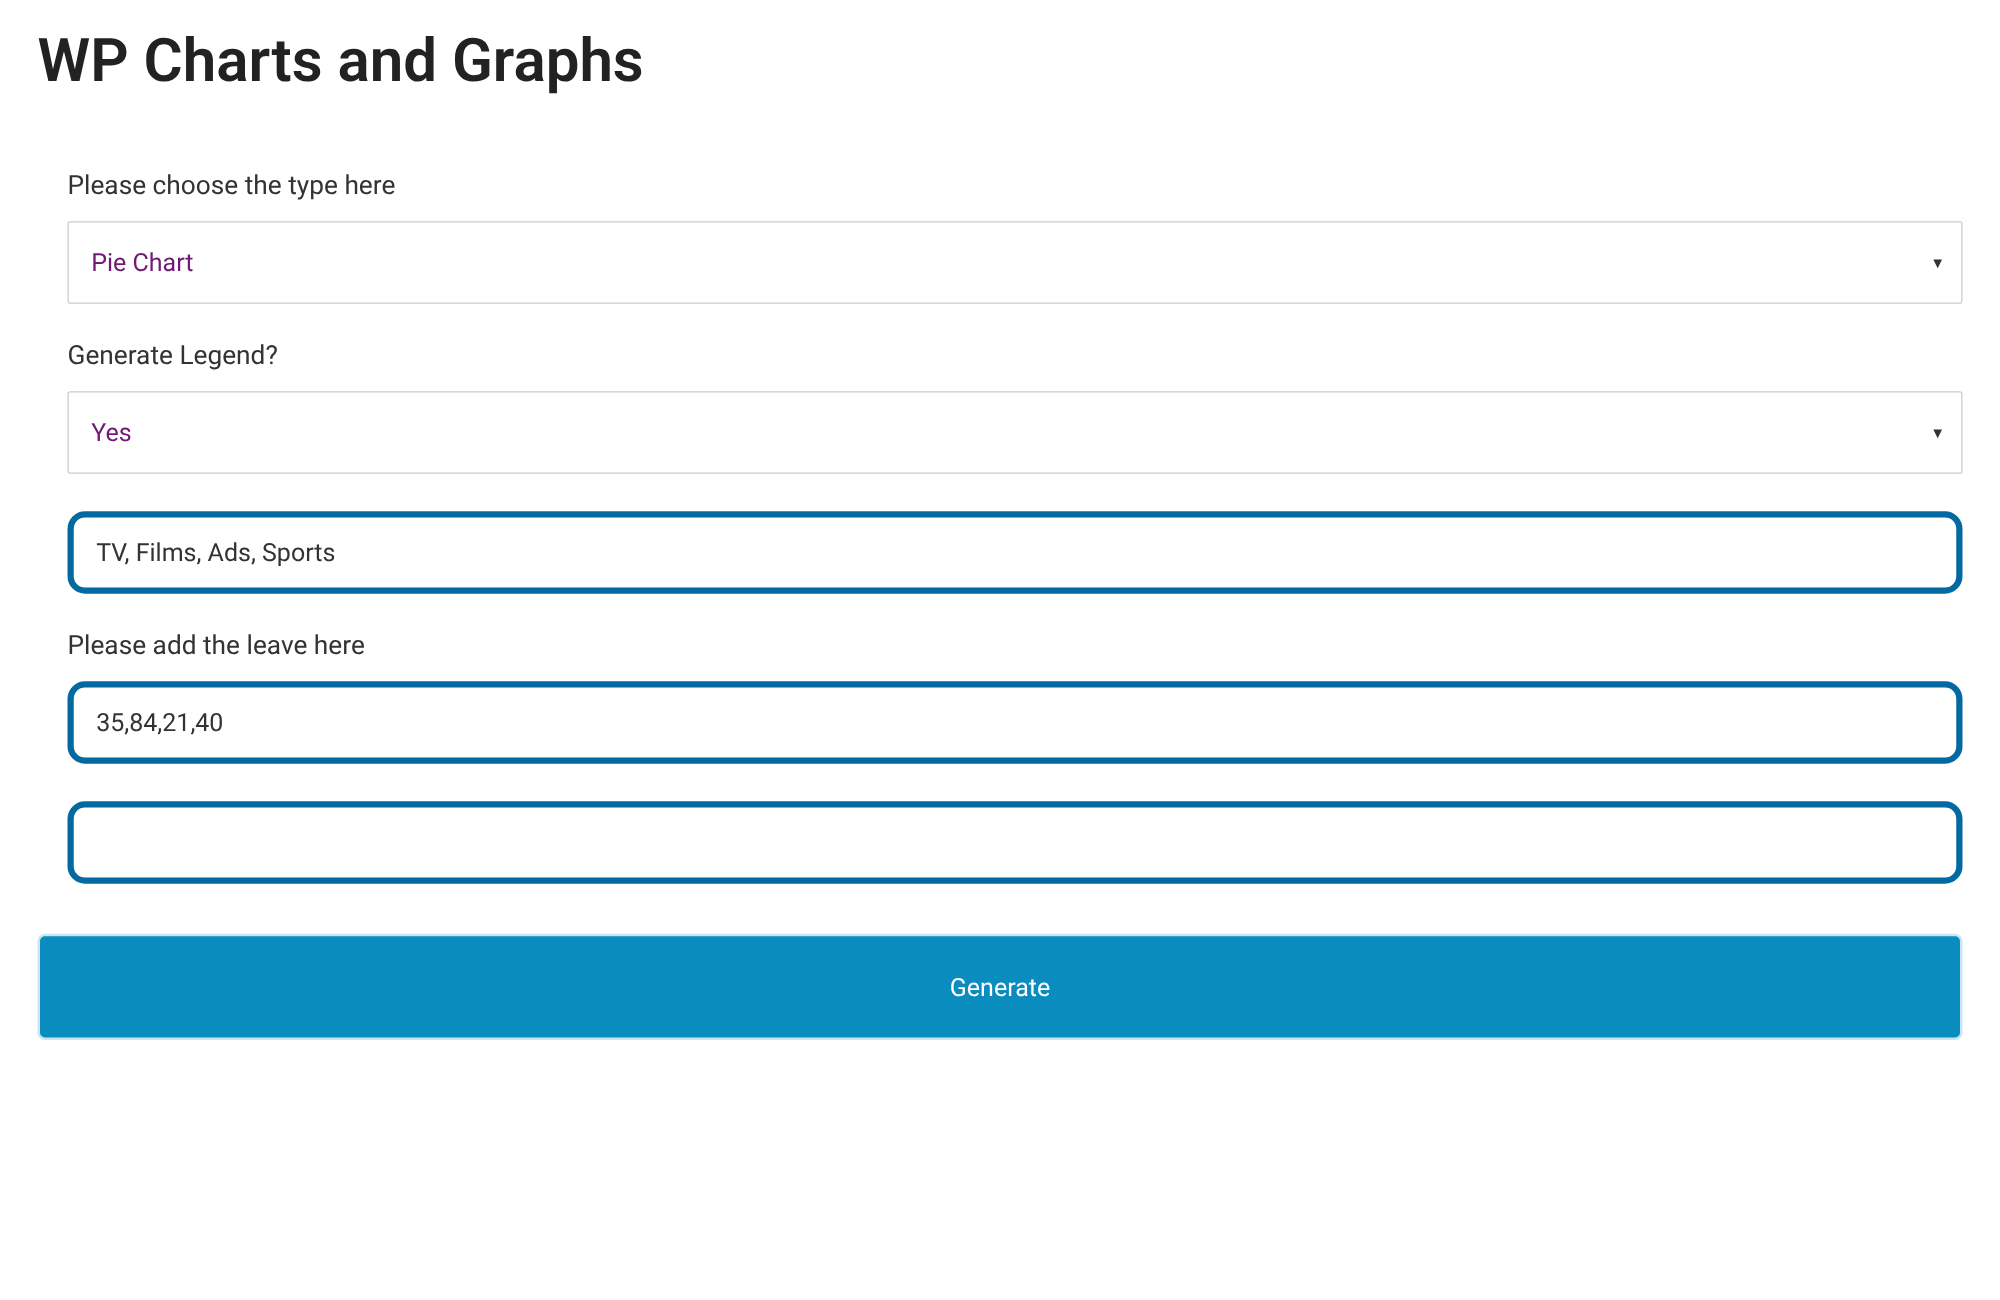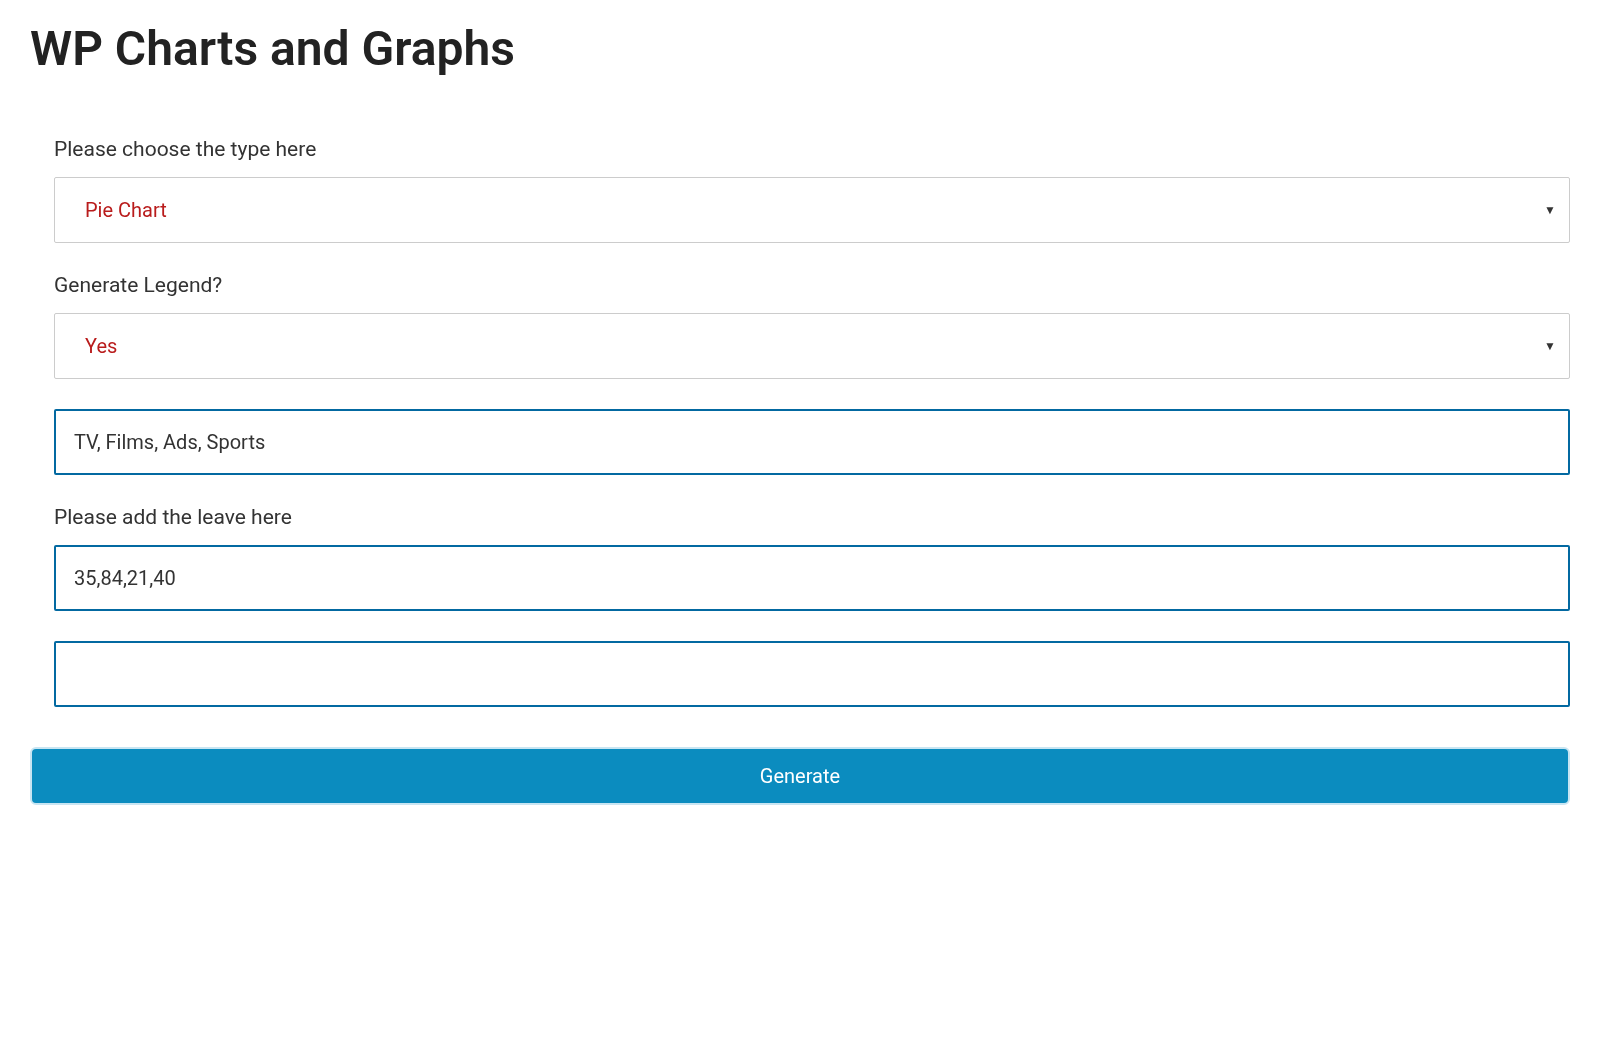--- a/index.html
+++ b/index.html
@@ -30,23 +30,23 @@
     margin-bottom: 16px;
     font-weight: 400;
   }
   .select-wrapper {
     position: relative;
     width: 100%;
   }
   .form-select {
     width: 100%;
     height: 66px;
-    padding: 0 30px;
+    padding: 0 18px;
     font-size: 20px;
-    color: #b91c1c;
+    color: #701a75;
     background: #ffffff;
     border: 1px solid #cccccc;
     border-radius: 2px;
     appearance: none;
     -webkit-appearance: none;
     -moz-appearance: none;
     cursor: pointer;
     font-family: inherit;
   }
   .select-caret {
@@ -58,27 +58,27 @@
     font-size: 12px;
     color: #333333;
   }
   .form-input {
     width: 100%;
     height: 66px;
     padding: 0 18px;
     font-size: 20px;
     color: #333333;
     background: #ffffff;
-    border: 2px solid #0369a1;
-    border-radius: 2px;
+    border: 5px solid #0369a1;
+    border-radius: 14px;
     font-family: inherit;
   }
   .generate-button {
     width: 100%;
-    height: 58px;
+    height: 85px;
     background: #0b8cbf;
     color: #ffffff;
     font-size: 20px;
     border: 2px solid #c8e5f2;
     border-radius: 6px;
     cursor: pointer;
     font-family: inherit;
     margin-top: 10px;
   }
 </style>

